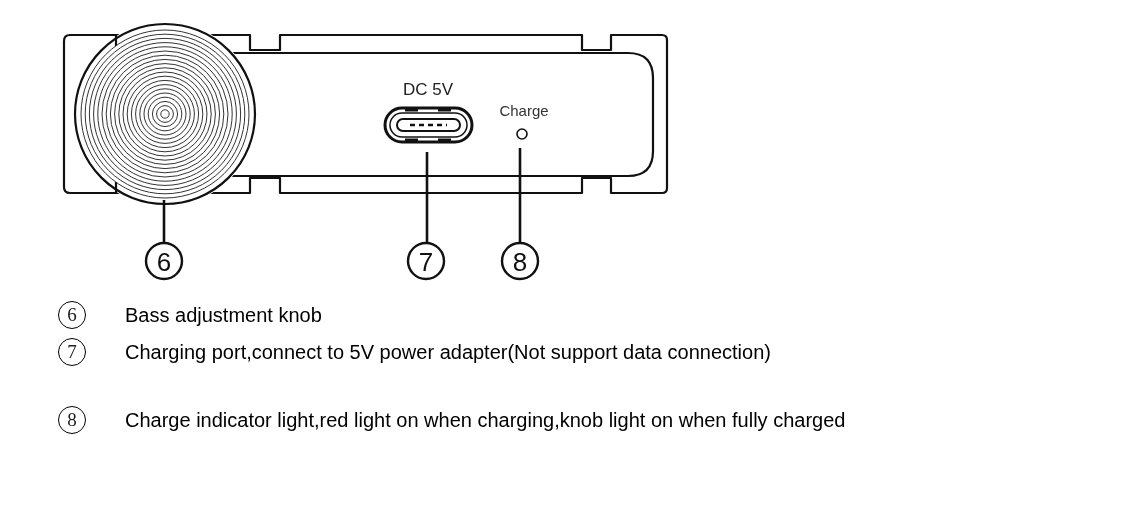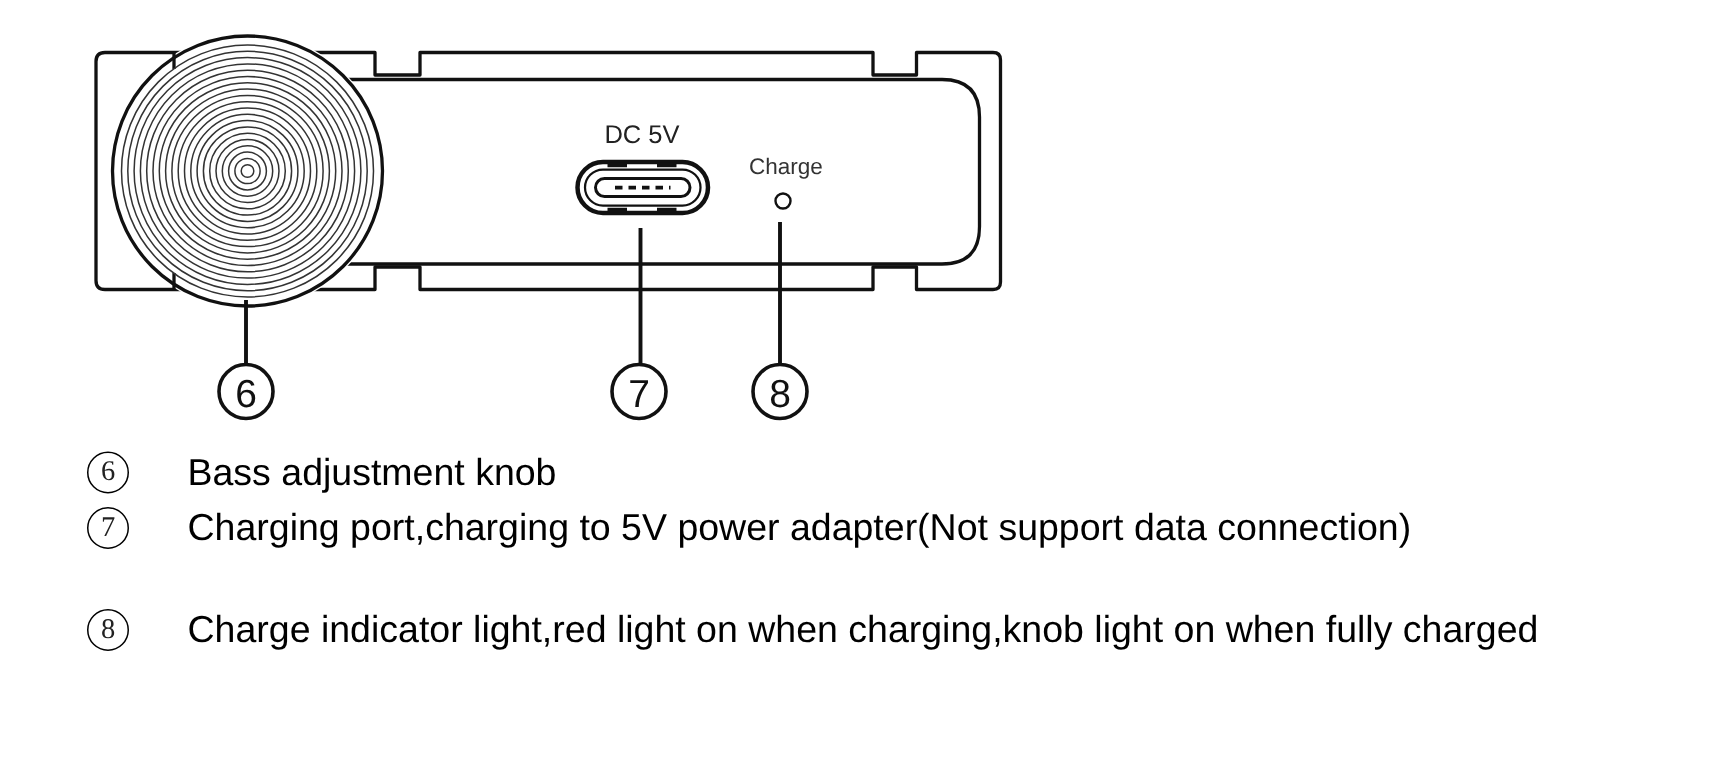--- a/index.html
+++ b/index.html
@@ -2,21 +2,21 @@
 <html><head>
   <meta charset="utf-8">
   <style>
     html, body { margin: 0; padding: 0; background: #ffffff; }
     body { width: 1140px; height: 510px; position: relative; overflow: hidden; font-family: "Liberation Sans", sans-serif; color: #000; }
     #diagram { position: absolute; left: 0; top: 0; width: 1140px; height: 290px; }
     .svg-label { font-family: "Liberation Sans", sans-serif; }
     .legend { position: absolute; left: 0; top: 0; width: 1140px; }
     .legend-item { position: absolute; left: 0; width: 1140px; }
     .legend-num { position: absolute; left: 58px; width: 28px; height: 28px; border: 1.3px solid #000; border-radius: 50%; box-sizing: border-box; font-family: "Liberation Serif", serif; font-size: 19px; line-height: 26px; text-align: center; color: #222; }
-    .legend-text { position: absolute; left: 125px; width: 960px; font-size: 25px; line-height: 30px; color: #000; }
+    .legend-text { position: absolute; left: 125px; width: 960px; font-size: 20px; line-height: 30px; color: #000; }
   </style>
 </head>
 <body>
 
 <svg id="diagram" viewBox="0 0 1140 290" xmlns="http://www.w3.org/2000/svg">
   <g fill="none" stroke="#111" stroke-width="2.2" stroke-linejoin="round">
 
     <path d="M70,35 L250,35 L250,50 L280,50 L280,35 L582,35 L582,50 L611,50 L611,35 L662,35 Q667,35 667,40 L667,188 Q667,193 662,193 L611,193 L611,178 L582,178 L582,193 L280,193 L280,178 L250,178 L250,193 L70,193 Q64,193 64,187 L64,41 Q64,35 70,35 Z"></path>
 
     <path d="M230,53 L628,53 Q653,53 653,78 L653,151 Q653,176 628,176 L230,176"></path>
@@ -85,19 +85,19 @@
   </g>
 </svg>
 
 <div class="legend">
   <div class="legend-item" style="top:300px;">
     <span class="legend-num" style="top:1px;">6</span>
     <span class="legend-text" style="top:0;">Bass adjustment knob</span>
   </div>
   <div class="legend-item" style="top:337px;">
     <span class="legend-num" style="top:1px;">7</span>
-    <span class="legend-text" style="top:0;">Charging port,charging to 5V power adapter(Not support data connection)</span>
+    <span class="legend-text" style="top:0;">Charging port,connect to 5V power adapter(Not support data connection)</span>
   </div>
   <div class="legend-item" style="top:405px;">
     <span class="legend-num" style="top:1px;">8</span>
     <span class="legend-text" style="top:0;">Charge indicator light,red light on when charging,knob light on when fully charged</span>
   </div>
 </div>
 
 </body></html>

